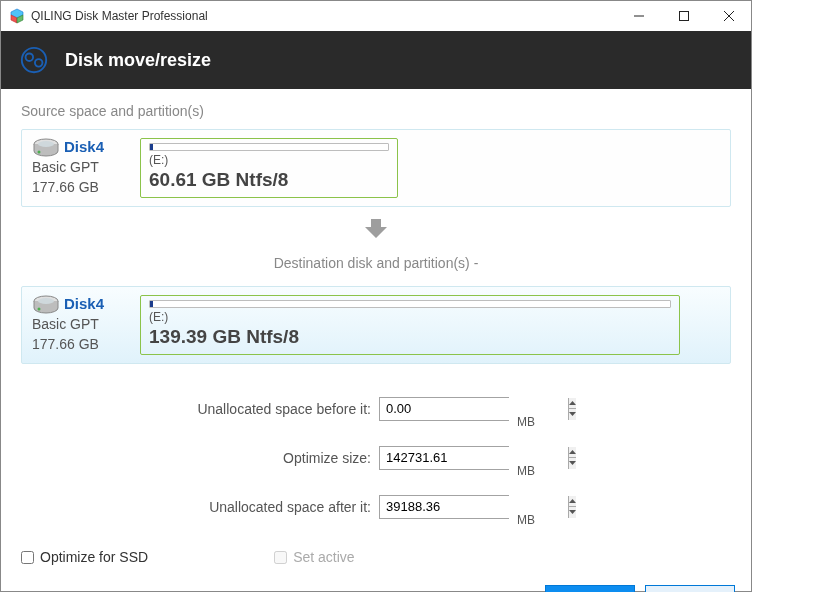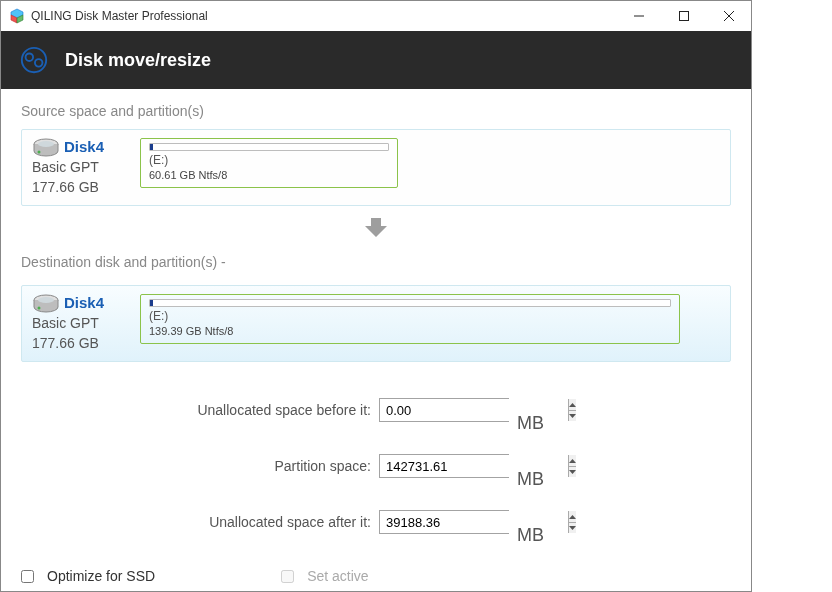--- a/index.html
+++ b/index.html
@@ -19,36 +19,36 @@
   .disk-card.dest { background: linear-gradient(#f8fdff, #e0f2fb); }
   .disk-meta { display: flex; flex-direction: column; min-width: 98px; }
   .disk-meta .row1 { display: flex; align-items: flex-start; gap: 4px; }
   .disk-meta .disk-name { color: #1a5fb4; font-weight: 600; font-size: 15px; }
   .disk-meta .sub { color: #555; font-size: 14px; line-height: 1.4; }
   .disk-icon { width: 28px; height: 20px; }
   .part-box { border: 1px solid #8bc34a; border-radius: 2px; padding: 4px 8px 6px 8px; display: flex; flex-direction: column; gap: 2px; }
   .part-box .bar { height: 8px; background: #fff; border: 1px solid #bdbdbd; position: relative; border-radius: 1px; }
   .part-box .bar .fill { position: absolute; left: 0; top: 0; bottom: 0; width: 3px; background: #1a3c8c; }
   .part-box .p1 { color: #555; font-size: 12px; }
-  .part-box .p2 { color: #444; font-size: 11px; }
+  .part-box .p2 { color: #444; font-size: 19px; font-weight: bold; }
   .src-part { width: 258px; }
   .dest-part { width: 540px; }
   .arrow-wrap { display: flex; justify-content: center; padding: 10px 0 14px 0; }
-  .note { color: #888; font-size: 14px; margin-bottom: 12px; line-height: 1.5; }
+  .note { color: #888; font-size: 14px; margin-bottom: 12px; line-height: 1.5; text-align: center; }
   .fields { margin-top: 24px; display: flex; flex-direction: column; gap: 8px; }
   .field-row { display: flex; align-items: center; gap: 8px; }
   .field-row .label { width: 350px; text-align: right; color: #555; font-size: 14px; }
   .spinner { width: 130px; height: 24px; border: 1px solid #a3a3a3; display: flex; background: #fff; }
   .spinner input { flex: 1; border: none; outline: none; padding: 0 6px; font-size: 13px; }
   .spinner .btns { width: 16px; display: flex; flex-direction: column; border-left: 1px solid #aaa; }
   .spinner .sb { flex: 1; display: flex; align-items: center; justify-content: center; background: #f0f0f0; }
   .spinner .sb + .sb { border-top: 1px solid #aaa; }
-  .unit { color: #555; font-size: 18px; margin-top: 27px; }
+  .unit { color: #555; font-size: 12px; margin-top: 27px; }
   .checks { display: flex; gap: 110px; margin-top: 22px; font-size: 14px; color: #333; }
-  .checks label { display: flex; align-items: center; gap: 13px; }
+  .checks label { display: flex; align-items: center; gap: 6px; }
   .checks .disabled { color: #aaa; padding-left: 16px; }
   .checks input[type=checkbox] { width: 13px; height: 13px; }
   .footer { padding: 10px 16px 14px 0; display: flex; justify-content: flex-end; gap: 10px; }
   .btn { width: 90px; height: 25px; font-size: 13px; border: 1px solid #0078d7; display: flex; align-items: center; justify-content: center; cursor: pointer; }
   .btn.primary { background: #0d8df0; color: #fff; }
   .btn.secondary { background: #e5f1fb; color: #222; }
 </style>
 </head>
 <body>
 
@@ -160,21 +160,21 @@
             <div class="sb">
                 <svg width="7" height="4">
                   <path d="M0 0 L3.5 4 L7 0 Z" fill="#555"></path>
                 </svg>
               </div>
           </div>
         </div>
         <span class="unit">MB</span>
       </div>
       <div class="field-row">
-        <span class="label">Partition space:</span>
+        <span class="label">Optimize size:</span>
         <div class="spinner">
           <input value="142731.61" style="">
           <div class="btns">
             <div class="sb">
                 <svg width="7" height="4">
                   <path d="M0 4 L3.5 0 L7 4 Z" fill="#555"></path>
                 </svg>
               </div>
             <div class="sb">
                 <svg width="7" height="4">

